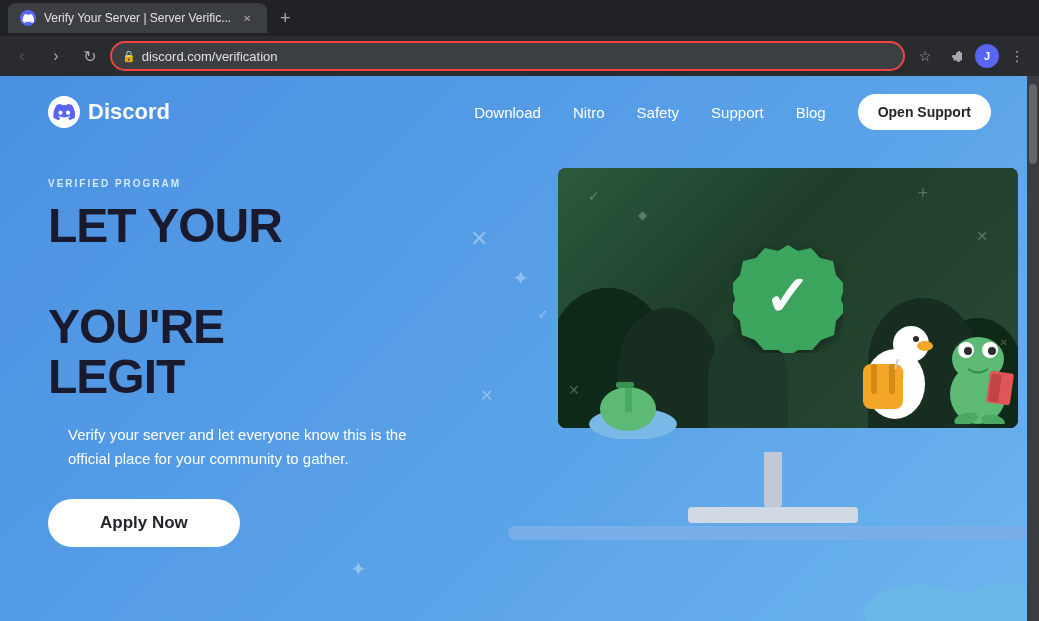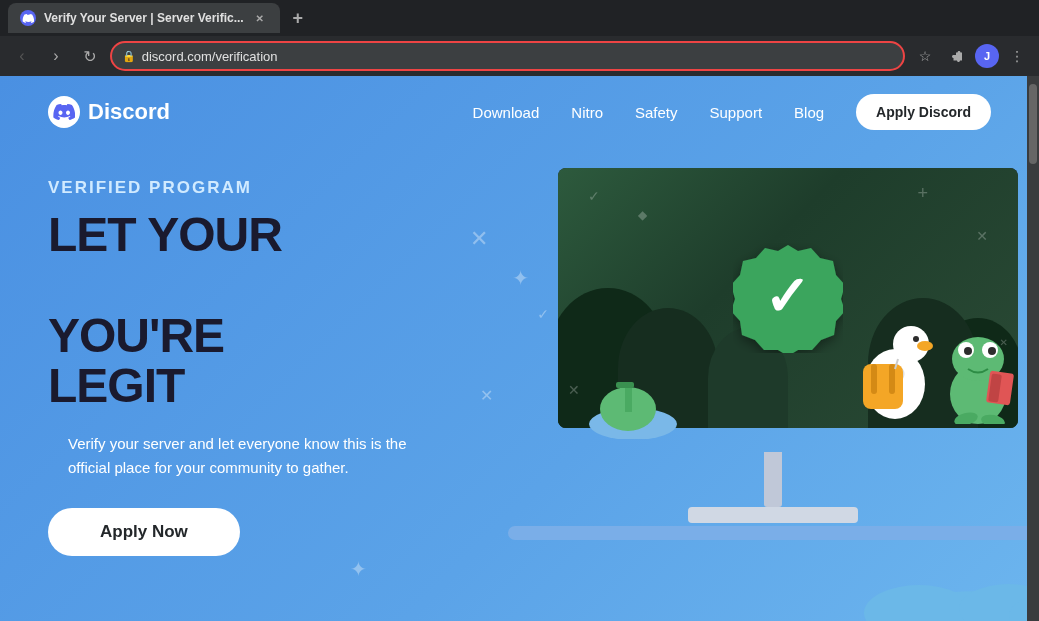--- a/index.html
+++ b/index.html
@@ -11,21 +11,20 @@
       background: #202225;
       display: flex;
       flex-direction: column;
     }
     .tab-bar {
       display: flex;
       align-items: center;
       height: 36px;
       padding: 0 8px;
       gap: 4px;
-      font-weight: bold;
     }
     .tab {
       display: flex;
       align-items: center;
       background: #3c3f41;
       border-radius: 8px 8px 0 0;
       padding: 0 12px;
       height: 30px;
       min-width: 200px;
       gap: 8px;
@@ -215,21 +214,21 @@
       align-items: flex-start;
       gap: 40px;
       position: relative;
     }
     .hero-left {
       flex: 0 0 440px;
       padding-top: 10px;
     }
     .verified-label {
       color: #d0eaff;
-      font-size: 17px;
+      font-size: 10px;
       font-weight: 700;
       letter-spacing: 2px;
       text-transform: uppercase;
       margin-bottom: 12px;
     }
     .hero-title {
       font-size: 48px;
       font-weight: 900;
       color: #1a1a2e;
       line-height: 1.05;
@@ -412,21 +411,21 @@
       </div>
       <span style="color:white;font-size:22px;font-weight:700;">Discord</span>
     </a>
     <div class="nav-links">
       <a class="nav-link">Download</a>
       <a class="nav-link">Nitro</a>
       <a class="nav-link">Safety</a>
       <a class="nav-link">Support</a>
       <a class="nav-link">Blog</a>
     </div>
-    <button class="open-discord-btn">Apply Discord</button>
+    <button class="open-discord-btn">Open Support</button>
   </nav>
 
   <div class="hero">
     <div class="hero-left">
       <div class="verified-label">VERIFIED PROGRAM</div>
       <h1 class="hero-title">
         <span>LET YOUR</span><br>
         <br>
         <span>YOU'RE</span><br>
         <span>LEGIT</span>

